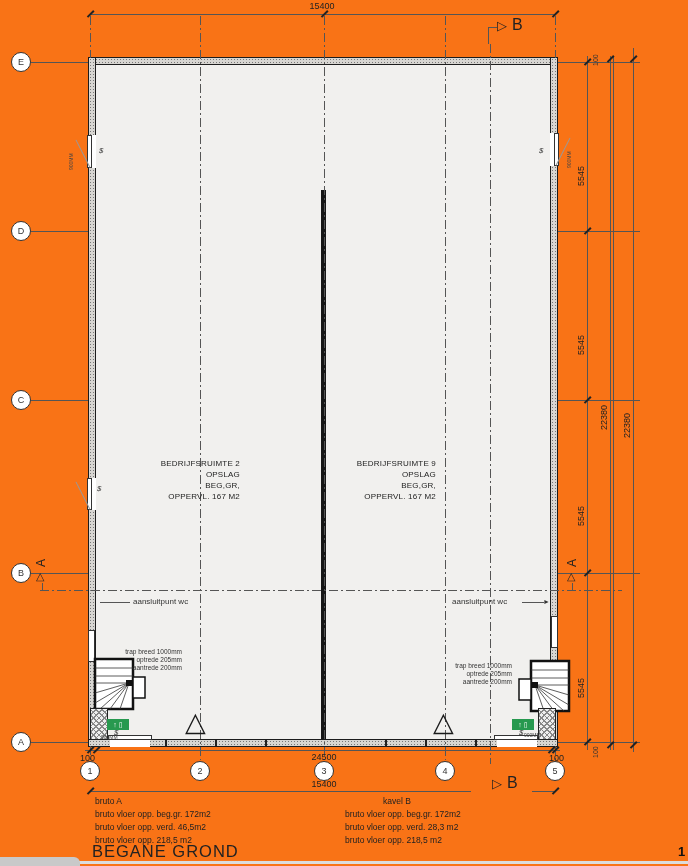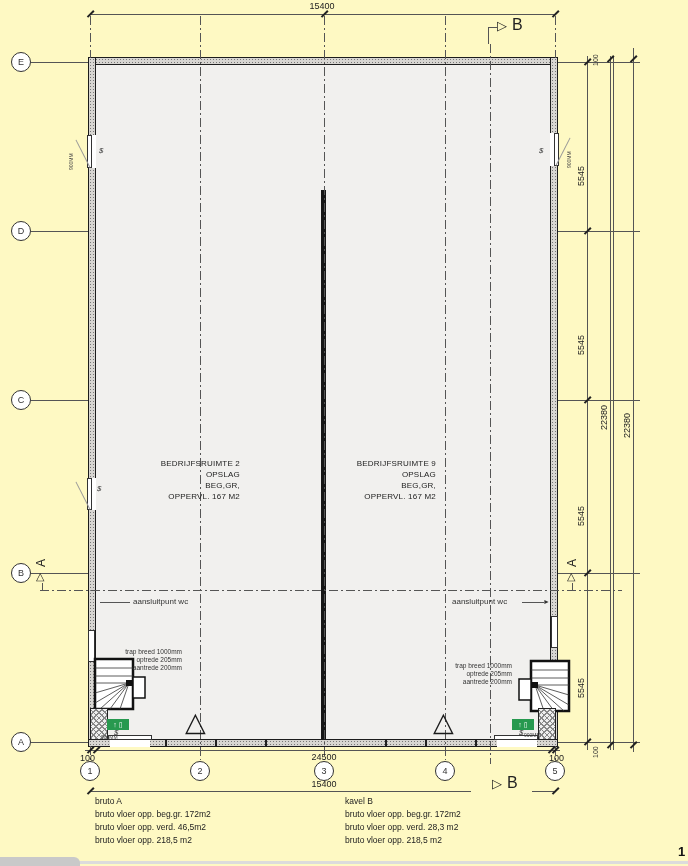--- a/index.html
+++ b/index.html
@@ -1,16 +1,16 @@
 <!DOCTYPE html>
 <html><head>
 <meta charset="utf-8">
 <style>
   html,body{margin:0;padding:0;background:#fff;}
-  #canvas{position:relative;width:688px;height:866px;background:#fef9c3;overflow:hidden;
+  #canvas{position:relative;width:688px;height:866px;background:#f97316;overflow:hidden;
           font-family:"Liberation Sans", sans-serif;color:#333;}
   .a{position:absolute;}
   .hl{height:1px;background:#555;}
   .vl{width:1px;background:#555;}
   .hd{height:1px;background:repeating-linear-gradient(to right,#555 0 9px,transparent 9px 12px,#555 12px 14px,transparent 14px 17px);}
   .vd{width:1px;background:repeating-linear-gradient(to bottom,#555 0 9px,transparent 9px 12px,#555 12px 14px,transparent 14px 17px);}
   .tick{width:9px;height:1.5px;background:#222;transform:rotate(-45deg);}
   .wall{background-color:#d8d6d2;background-image:radial-gradient(#777 25%,transparent 26%);background-size:3px 3px;border:1px solid #1c1c1c;box-sizing:border-box;}
   .fill{background:#f1f0ee;}
   .bubble{width:20px;height:20px;border:1.3px solid #333;border-radius:50%;background:#fff;
@@ -269,25 +269,26 @@
       <span>A</span>
     </div>
 
   <div class="a kavel" style="left:95px;top:795px;">
     <span style="display:block;">bruto A</span>
     <span style="display:block;">bruto vloer opp. beg.gr. 172m2</span>
     <span style="display:block;">bruto vloer opp. verd. 46,5m2</span>
     <span style="display:block;">bruto vloer opp.   218,5 m2</span>
   </div>
   <div class="a kavel" style="left:345px;top:795px;">
-    <span style="display:block;">kavel B</span>
+    <span style="display:block;margin-left:38px;">kavel B</span>
     <span style="display:block;">bruto vloer opp. beg.gr. 172m2</span>
     <span style="display:block;">bruto vloer opp. verd. 28,3 m2</span>
     <span style="display:block;">bruto vloer opp.   218,5 m2</span>
   </div>
 
+  <div class="a" style="left:92px;top:842px;font-size:16.5px;letter-spacing:1px;color:#222;">BEGANE GROND</div>
 
   <div class="a" style="left:678px;top:844px;font-size:13px;font-weight:bold;color:#111;">1</div>
 
   <div class="a" style="left:0;top:861px;width:688px;height:3px;background:#dcdcdc;"></div>
   <div class="a" style="left:0;top:857px;width:80px;height:9px;background:#c9c9c9;border-radius:0 6px 0 0;"></div>
 
 </div>
 
 </body></html>

